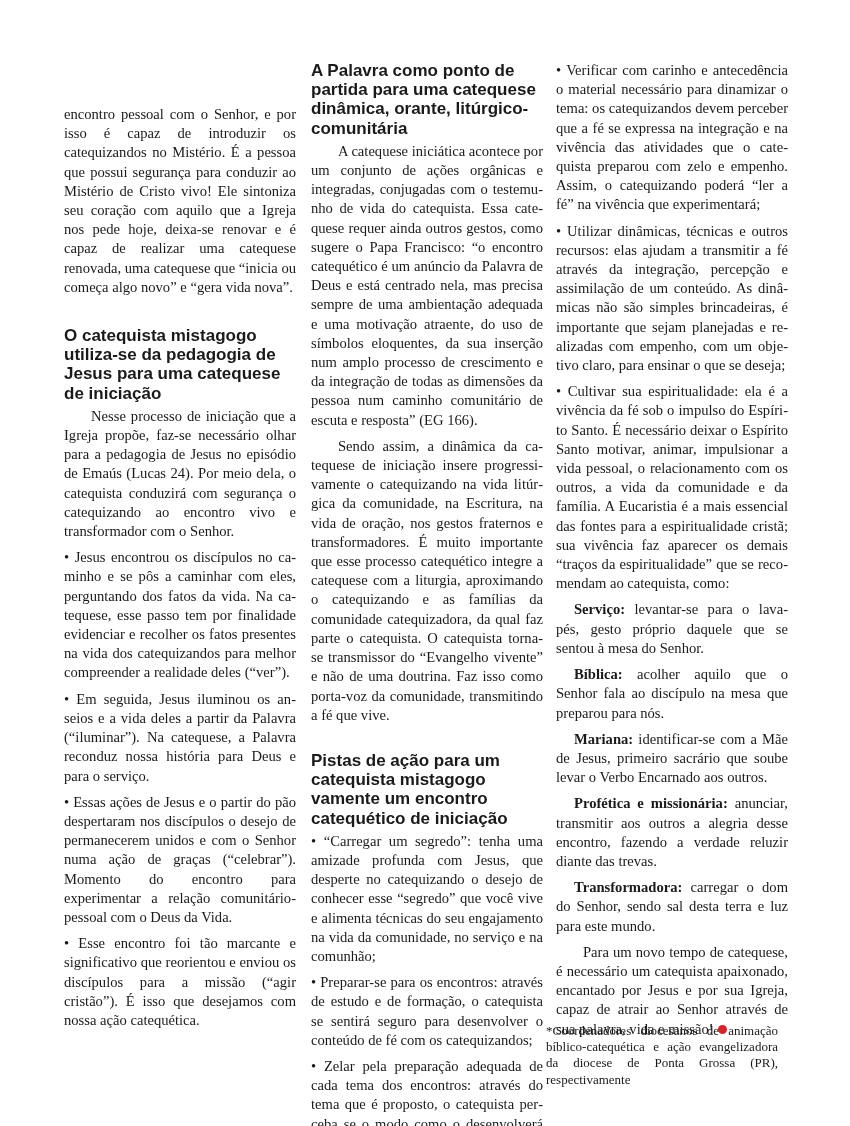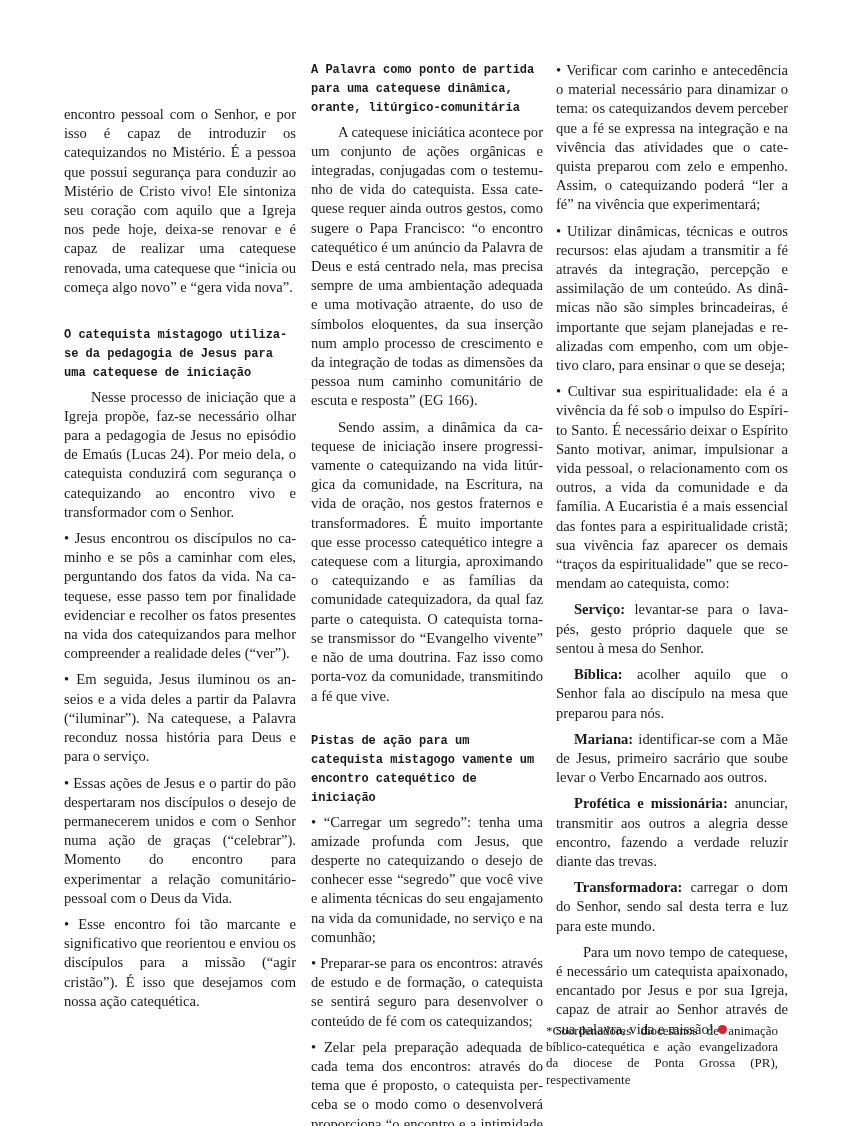--- a/index.html
+++ b/index.html
@@ -13,22 +13,22 @@
       font-size: 14.6px; line-height: 19.2px;
       text-align: justify; hyphens: manual;
     }
     .col-1 { left: 64px; width: 232px; margin-top: 44px; }
     .col-2 { left: 311px; width: 232px; }
     .col-3 { left: 556px; width: 232px; }
     .p { margin: 0 0 7px 0; }
     .p.indent { text-indent: 27px; margin-bottom: 7px; }
     .p.tight { margin-bottom: 0; }
     h3 {
-      font-family: Liberation Mono, monospace;
-      font-size: 12px; line-height: 19.2px; font-weight: bold;
+      font-family: Liberation Sans, sans-serif;
+      font-size: 17px; line-height: 19.2px; font-weight: bold;
       margin: 0 0 4px 0; text-align: left;
     }
     .gap-big { height: 29px; }
     .gap-mid { height: 26px; }
     .bullet::before { content: "\2022\00a0"; }
     b.lead { font-weight: bold; margin-left: 18px; }
     .endmark {
       display: inline-block; width: 9px; height: 9px; border-radius: 50%;
       background: #d8232a; margin-left: 4px; vertical-align: 0px;
     }

